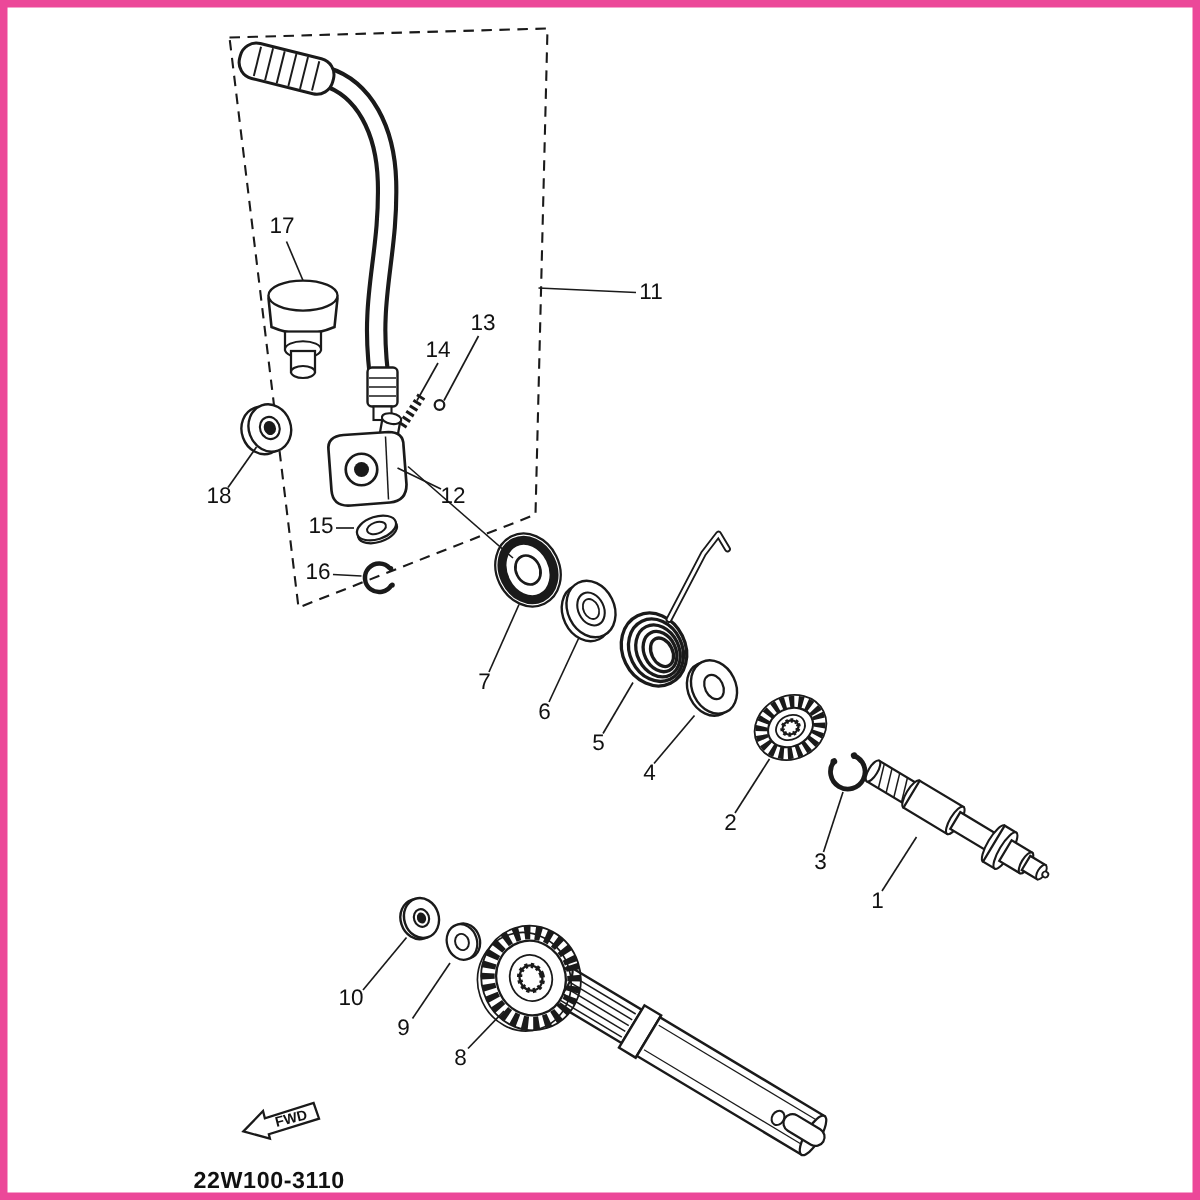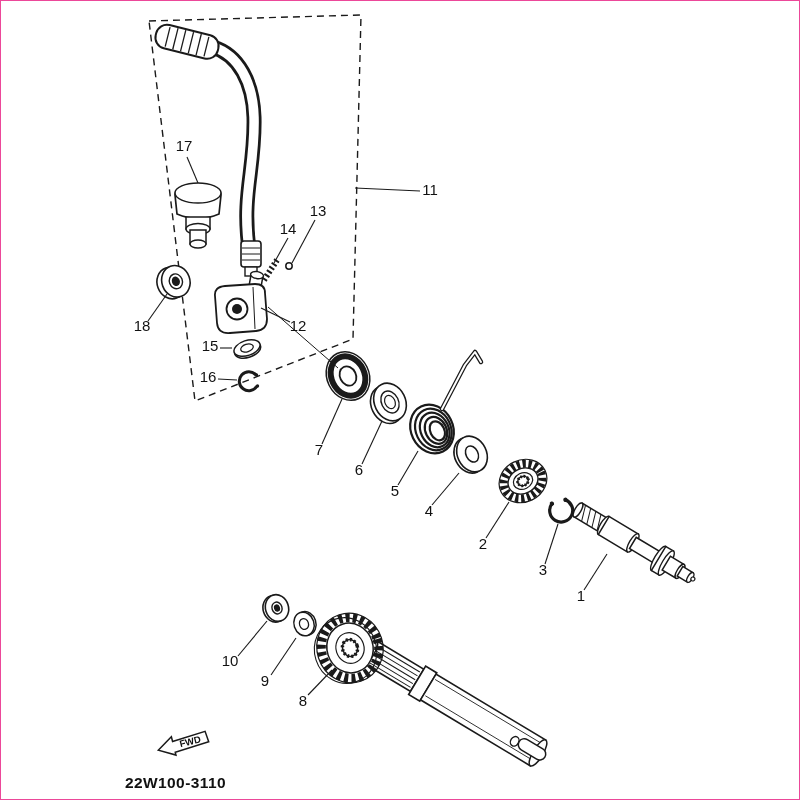--- a/index.html
+++ b/index.html
@@ -1,18 +1,18 @@
 <!DOCTYPE html>
 <html><head>
 <meta charset="utf-8">
 <style>
   html,body{margin:0;padding:0;background:#fff;}
   .canvas{
     width:800px;height:800px;background:#ffffff;position:relative;
-    border:1px solid #ec4899;box-sizing:border-box;
+    border:5px solid #ec4899;box-sizing:border-box;
     font-family:"Liberation Sans", sans-serif;
   }
   svg{display:block;}
   .outline{fill:#ffffff;stroke:#1a1a1a;}
   .wire{fill:none;stroke:#1a1a1a;}
   .label{font-family:"Liberation Sans", sans-serif;font-size:15px;fill:#111;}
   .code{font-family:"Liberation Sans", sans-serif;font-size:15.5px;font-weight:bold;fill:#111;letter-spacing:.4px;}
   .fwd-text{font-family:"Liberation Sans", sans-serif;font-size:9.5px;font-weight:bold;fill:#111;}
 </style>
 </head>

